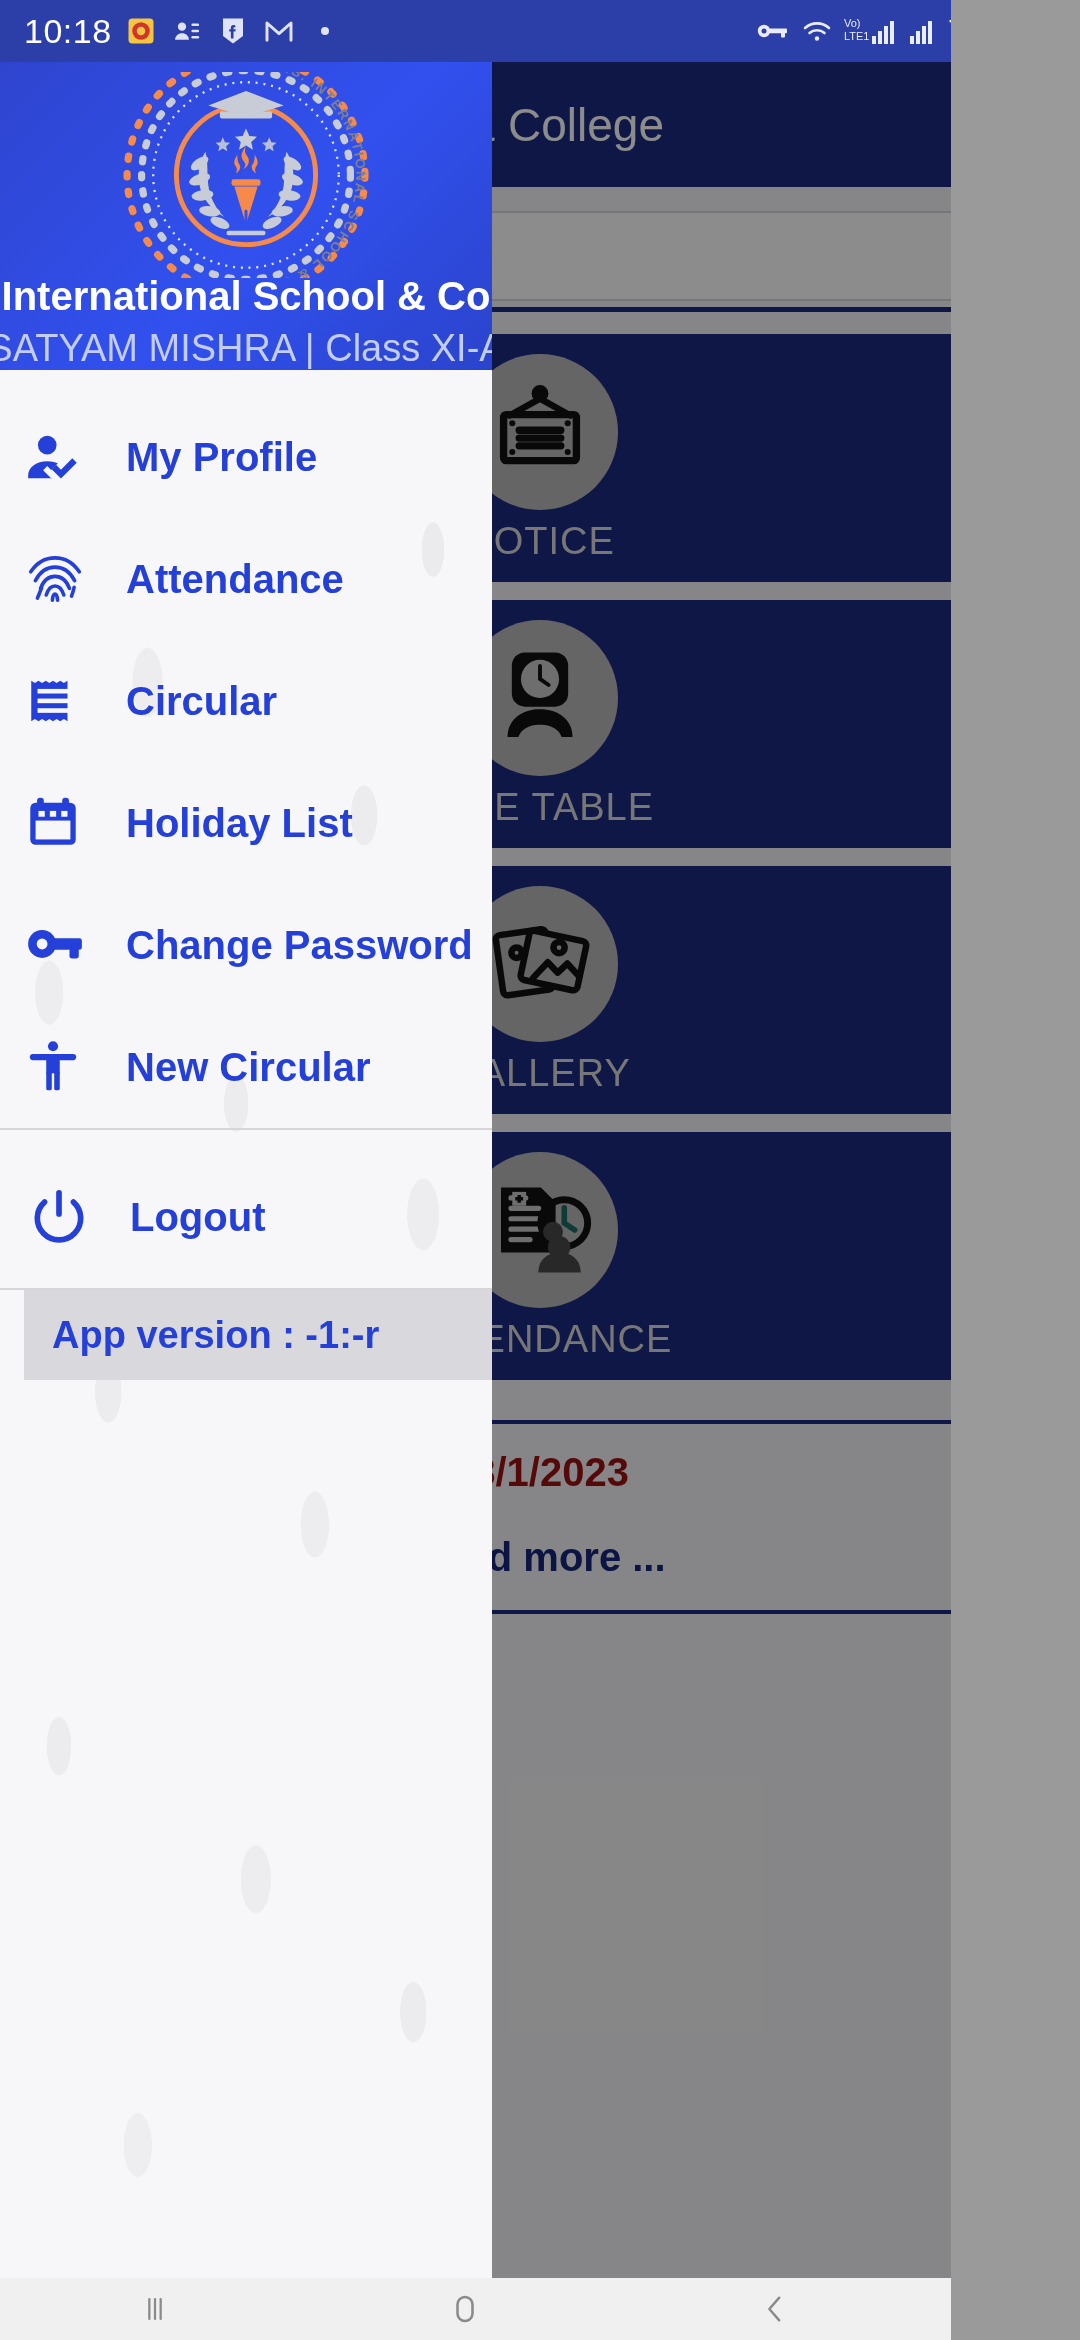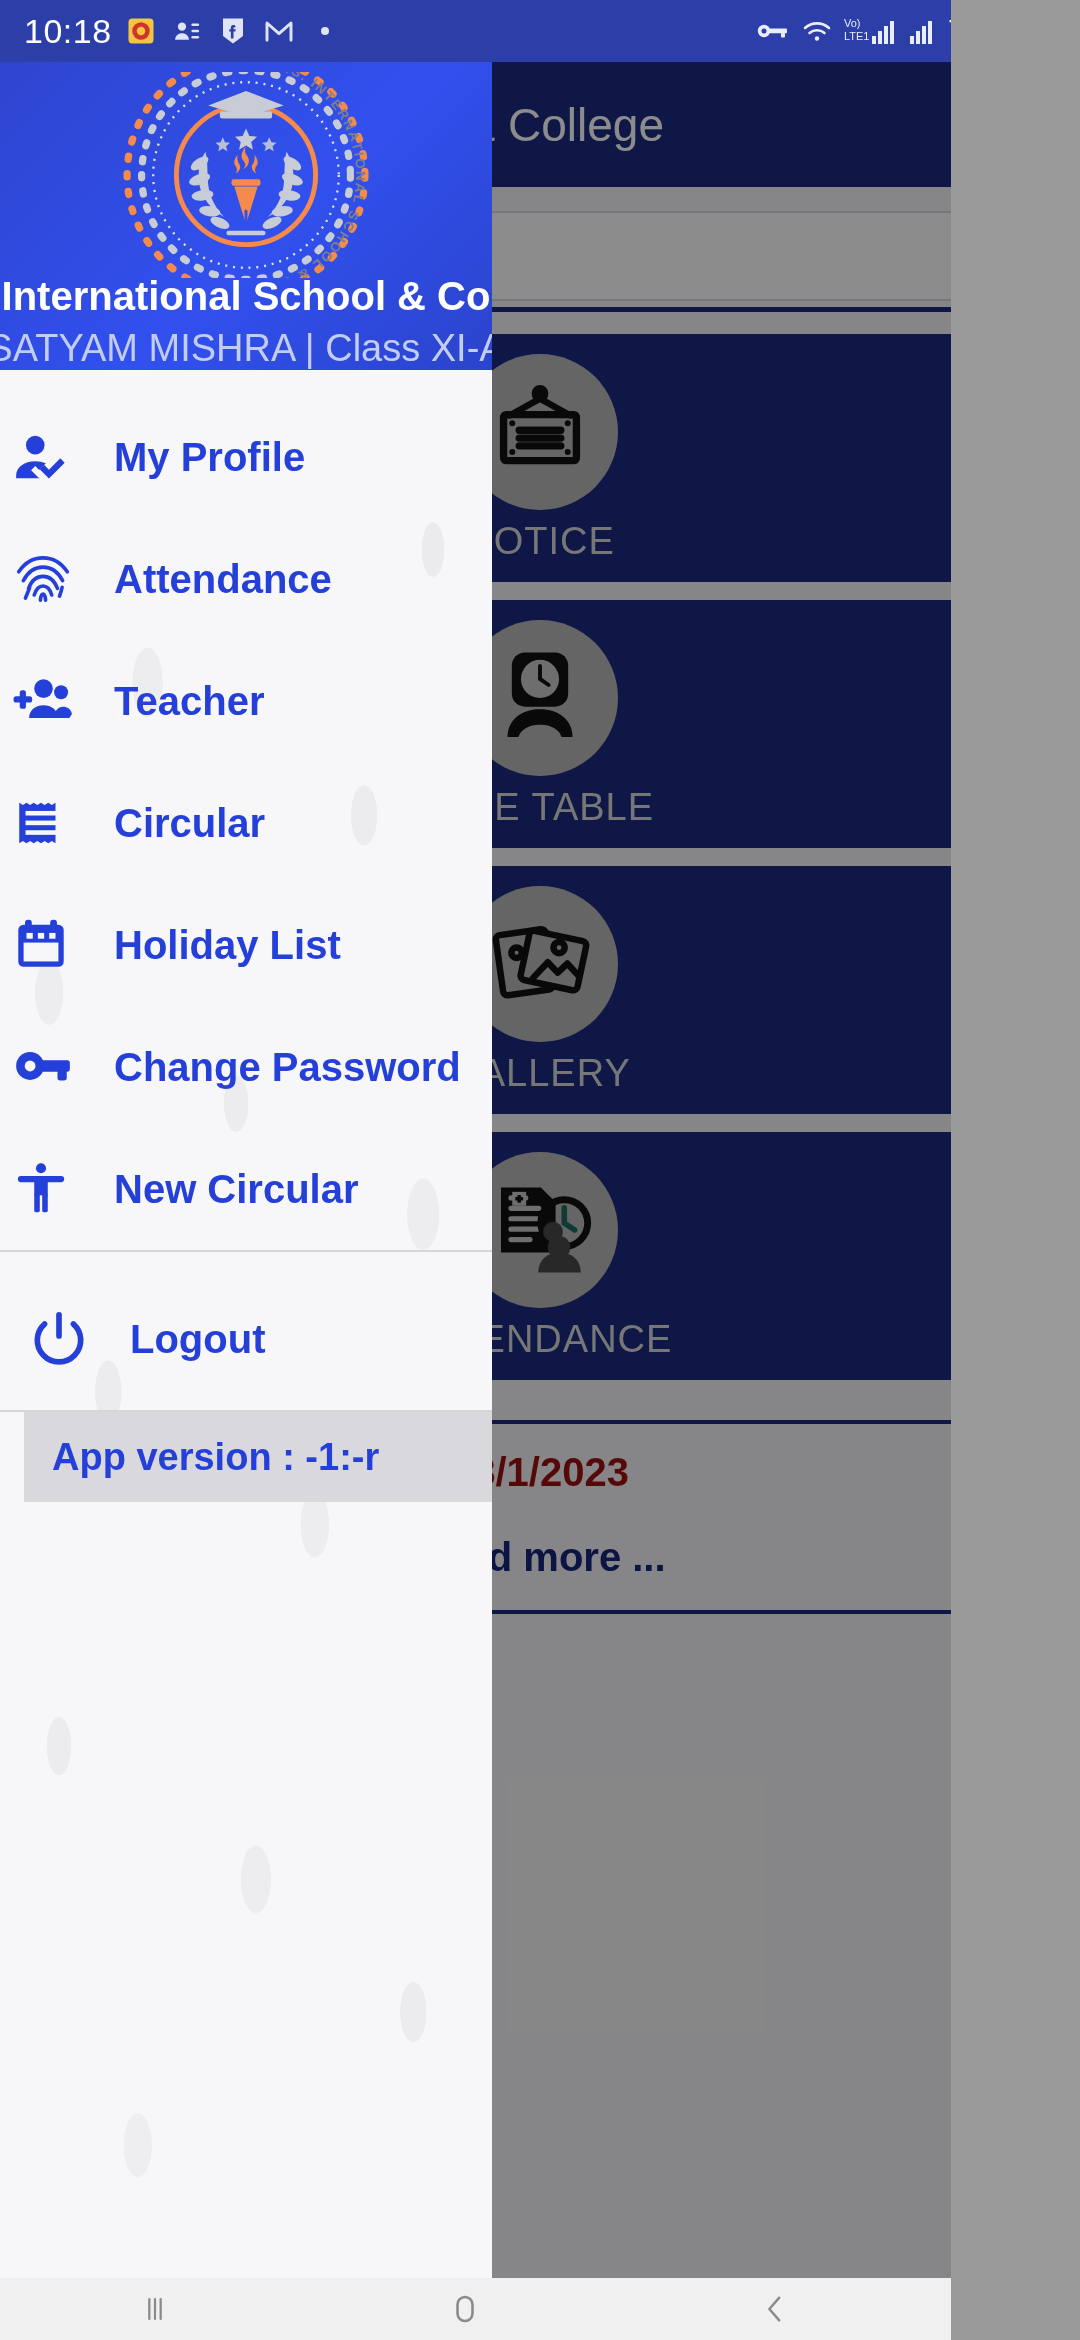--- a/index.html
+++ b/index.html
@@ -85,21 +85,21 @@
     background:linear-gradient(135deg,#2f45cf 0%,#3150ee 55%,#2b44cc 100%);
     display:flex; flex-direction:column; align-items:center; z-index:2;
   }
   #logo-wrap{ margin-top:10px; width:300px; height:220px; display:flex;
               align-items:center; justify-content:center; overflow:hidden;}
   #school-name{ color:#fff; font-size:40px; font-weight:bold; white-space:nowrap;
                 margin-top:-4px; }
   #student-line{ color:#c3cdf4; font-size:38px; white-space:nowrap; margin-top:8px; }
 
   #menu{ position:relative; z-index:2; padding-top:26px; }
-  .menu-item{ height:122px; display:flex; align-items:center; padding-left:12px; }
+  .menu-item{ height:122px; display:flex; align-items:center; padding-left:24px; }
   .m-ico{ width:86px; display:flex; align-items:center; justify-content:flex-start; }
   .m-label{ color:#2540d8; font-size:40px; font-weight:bold; white-space:nowrap;
             margin-left:16px; }
   .divider{ position:relative; z-index:2; height:2px; background:#d6d6da; margin:0; }
 
   #logout-group{ position:relative; z-index:2;margin-top:16px; }
   #logout-item{ height:142px; display:flex; align-items:center; padding-left:28px; }
 
   #app-version{
     position:relative; z-index:2; height:90px; background:#d9d9dd;
@@ -375,33 +375,20 @@
             <path d="M6.4 15.6c1.2-3 3.2-4.6 5.6-4.6s4.4 1.6 5.6 4.6"></path>
             <path d="M8.6 18.2c.7-2.3 1.9-3.5 3.4-3.5s2.7 1.2 3.4 3.5"></path>
             <path d="M11 20.2c.1-1.6.5-2.4 1-2.4s.9.8 1 2.4"></path>
             <path d="M5.2 19.4c.6-1.5 1.2-2.9 1.6-4"></path>
             <path d="M18.4 18.6c.4-1.1.8-2.3 1-3.4"></path>
           </svg>
         </span>
         <span class="m-label">Attendance</span>
       </div>
 
-      <div class="menu-item">
-        <span class="m-ico">
-          <svg width="62" height="62" viewBox="0 0 24 24" fill="#2540d8">
-            <rect x="0.6" y="10.2" width="7.2" height="2.4" rx="1"></rect>
-            <rect x="3" y="7.8" width="2.4" height="7.2" rx="1"></rect>
-            <circle cx="12.2" cy="7.2" r="3.6"></circle>
-            <path d="M6.6 18.6c0-3.2 2.6-5 5.6-5s5.6 1.8 5.6 5z"></path>
-            <circle cx="19" cy="8.6" r="2.7"></circle>
-            <path d="M16.4 18.6c0-2.8 1.3-4.4 3.4-4.4 1.6 0 3 .9 3.4 2.8l-1 1.6z"></path>
-          </svg>
-        </span>
-        <span class="m-label">Teacher</span>
-      </div>
 
       <div class="menu-item">
         <span class="m-ico">
           <svg width="58" height="58" viewBox="0 0 24 24" fill="#2540d8">
             <path d="M3 3.6l1.5 1 1.5-1 1.5 1 1.5-1 1.5 1 1.5-1 1.5 1 1.5-1 1.5 1 1.5-1v16.8l-1.5-1-1.5 1-1.5-1-1.5 1-1.5-1-1.5 1-1.5-1-1.5 1-1.5-1-1.5 1z"></path>
             <rect x="5.6" y="7" width="12.8" height="1.9" fill="#f7f7f9"></rect>
             <rect x="5.6" y="11" width="12.8" height="1.9" fill="#f7f7f9"></rect>
             <rect x="5.6" y="15" width="12.8" height="1.9" fill="#f7f7f9"></rect>
           </svg>
         </span>

